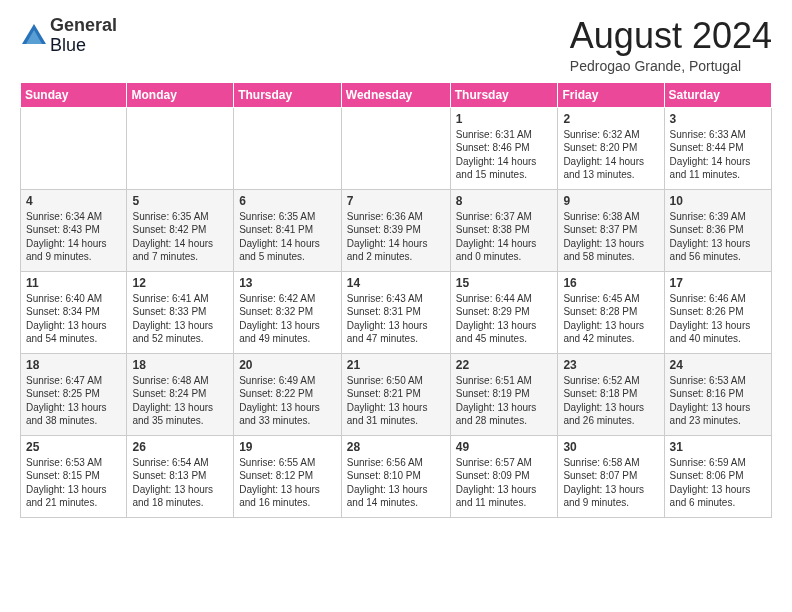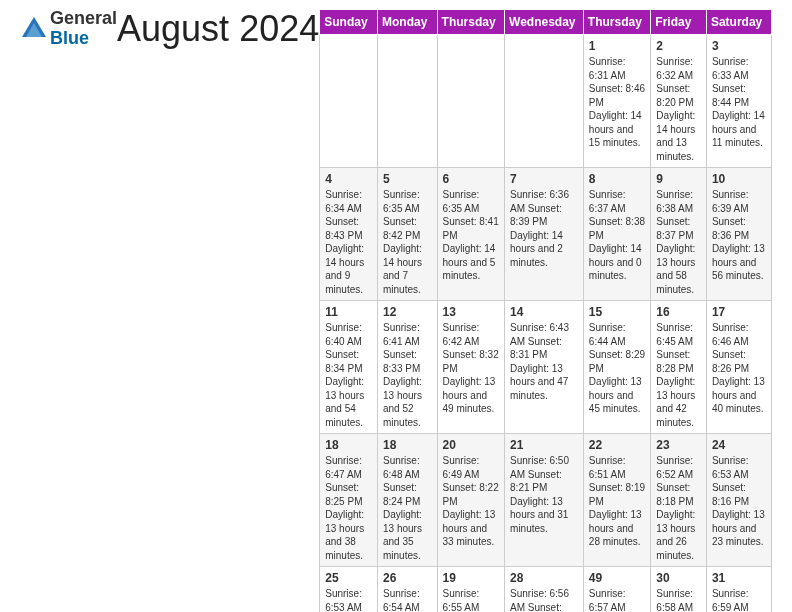--- a/index.html
+++ b/index.html
@@ -6,23 +6,23 @@
     body {
       font-family: Arial, sans-serif;
       background: #fff;
       width: 792px;
       height: 612px;
       overflow: hidden;
     }
     .page {
       width: 792px;
       height: 458px;
-      padding: 9px 20px 12px 20px;
+      padding: 16px 20px 12px 20px;
       display: flex;
-      flex-direction: row;
+      flex-direction: column;
     }
     .header {
       display: flex;
       justify-content: space-between;
       align-items: flex-start;
       margin-bottom: 8px;
     }
     .logo {
       display: flex;
       align-items: center;
@@ -33,22 +33,22 @@
       flex-direction: column;
       line-height: 1.1;
     }
     .logo-general {
       font-size: 18px;
       font-weight: bold;
       color: #333;
     }
     .logo-blue {
       font-size: 18px;
-      font-weight: bold;
-      color: #0369a1;
+      font-weight: normal;
+      color: #0f172a;
     }
     .logo-icon {
       width: 28px;
       height: 28px;
       margin-right: 2px;
     }
     .title-block {
       text-align: left;
     }
     .month-title {
@@ -62,21 +62,21 @@
       color: #444;
       margin-top: 2px;
     }
     .calendar {
       flex: 1;
       border-collapse: collapse;
       width: 100%;
       font-size: 11px;
     }
     .calendar th {
-      background: #a21caf;
+      background: #ec4899;
       color: #fff;
       padding: 5px 4px;
       text-align: left;
       font-size: 12px;
       font-weight: bold;
       border: 1px solid #fff;
     }
     .calendar td {
       border: 1px solid #ccc;
       vertical-align: top;
@@ -118,20 +118,21 @@
         <polygon points="14,2 26,22 2,22" fill="#2873ba"></polygon>
         <polygon points="14,8 22,22 6,22" fill="#5a9fd4"></polygon>
       </svg>
       <div class="logo-text">
         <span class="logo-general">General</span>
         <span class="logo-blue">Blue</span>
       </div>
     </div>
     <div class="title-block">
       <div class="month-title">August 2024</div>
+      <div class="location">Pedrogao Grande, Portugal</div>
     </div>
   </div>
 
   <table class="calendar">
     <thead>
       <tr>
       <th>Sunday</th>
           <th>Monday</th>
           <th>Thursday</th>
           <th>Wednesday</th>

